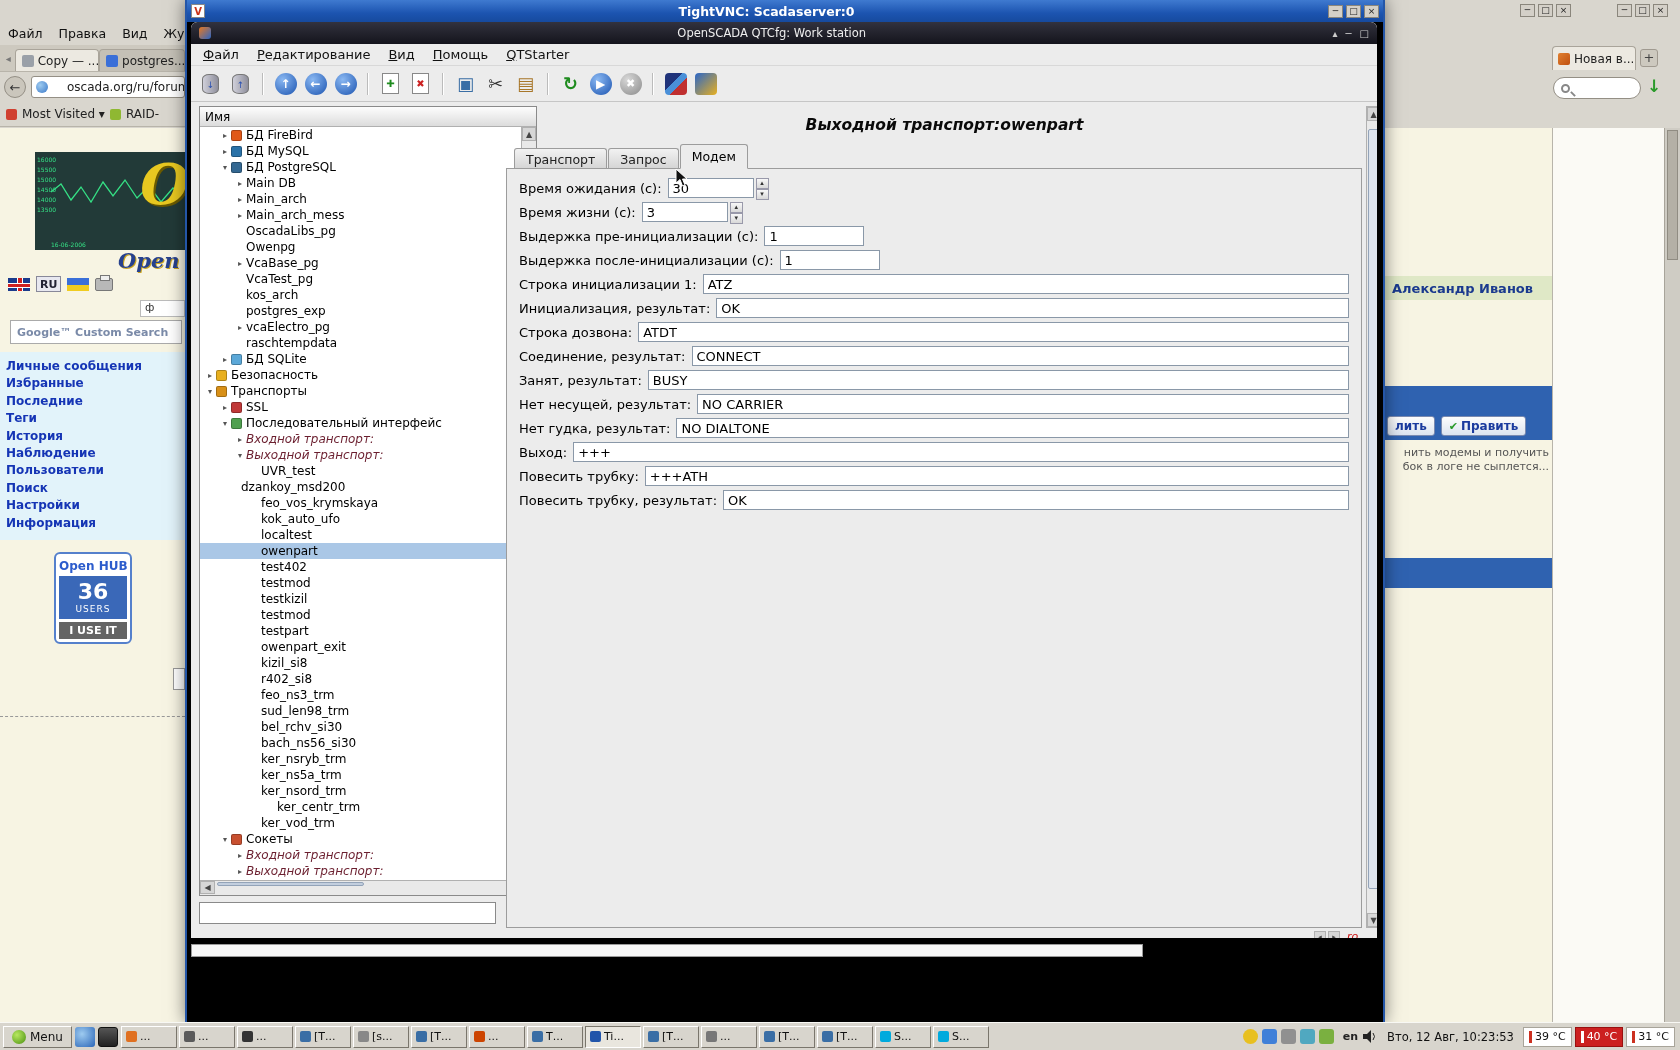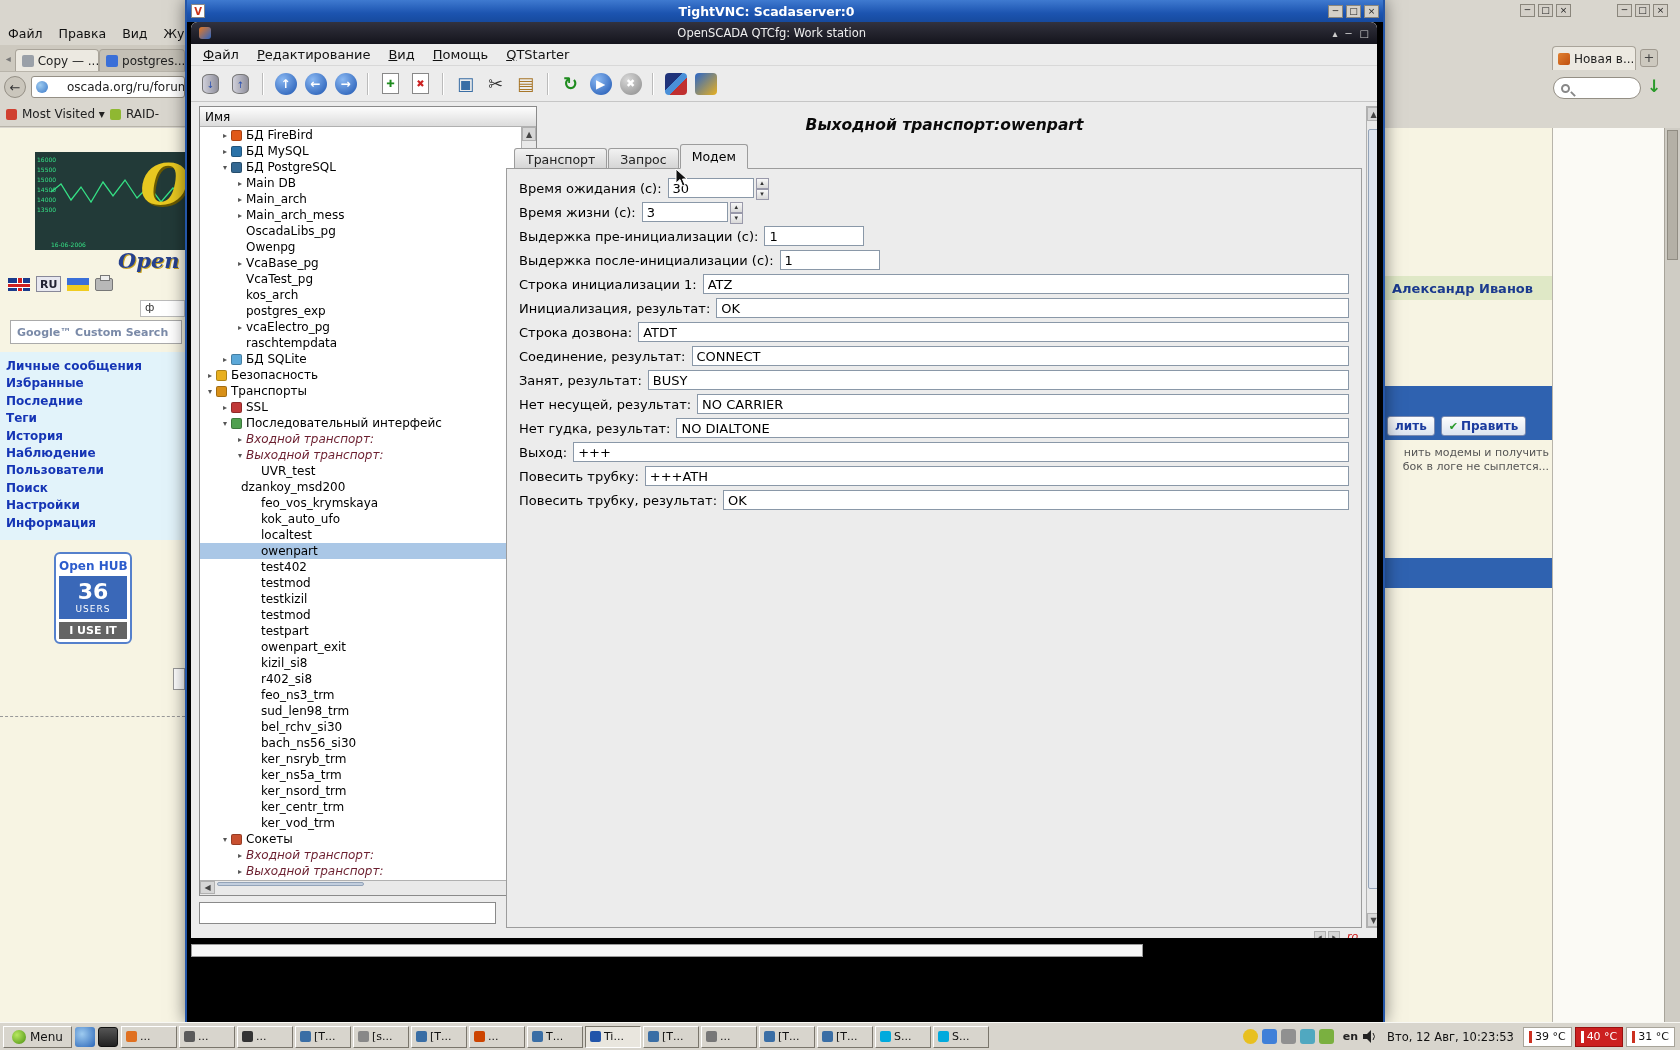--- a/index.html
+++ b/index.html
@@ -557,21 +557,21 @@
                   <span class="tlabel">ker_nsryb_trm</span>
                 </div>
                 <div class="trow" style="padding-left: 49px;">
                   <span class="arrow"></span>
                   <span class="tlabel">ker_ns5a_trm</span>
                 </div>
                 <div class="trow" style="padding-left: 49px;">
                   <span class="arrow"></span>
                   <span class="tlabel">ker_nsord_trm</span>
                 </div>
-                <div class="trow" style="padding-left: 49px;">
+                <div class="trow" style="padding-left: 65px;">
                   <span class="arrow"></span>
                   <span class="tlabel">ker_centr_trm</span>
                 </div>
                 <div class="trow" style="padding-left: 49px;">
                   <span class="arrow"></span>
                   <span class="tlabel">ker_vod_trm</span>
                 </div>
                 <div class="trow" style="padding-left: 19px;">
                   <span class="arrow">▾</span>
                   <span class="ticon" style="background: rgb(200, 80, 48);"></span>

